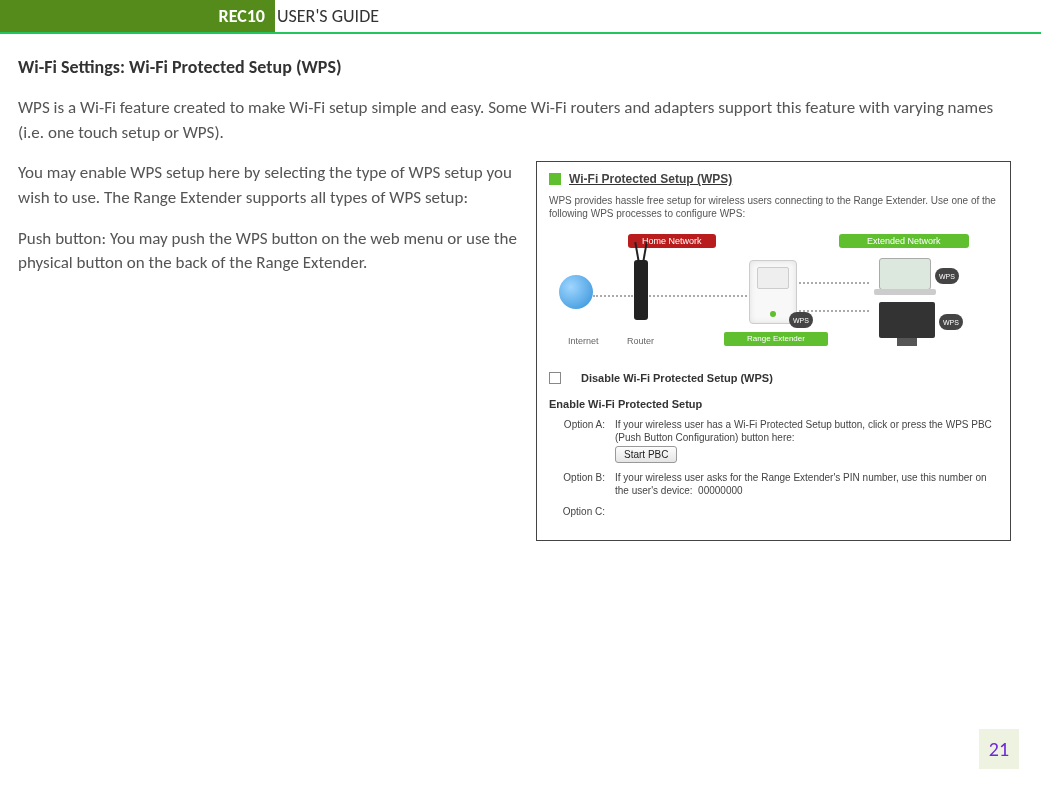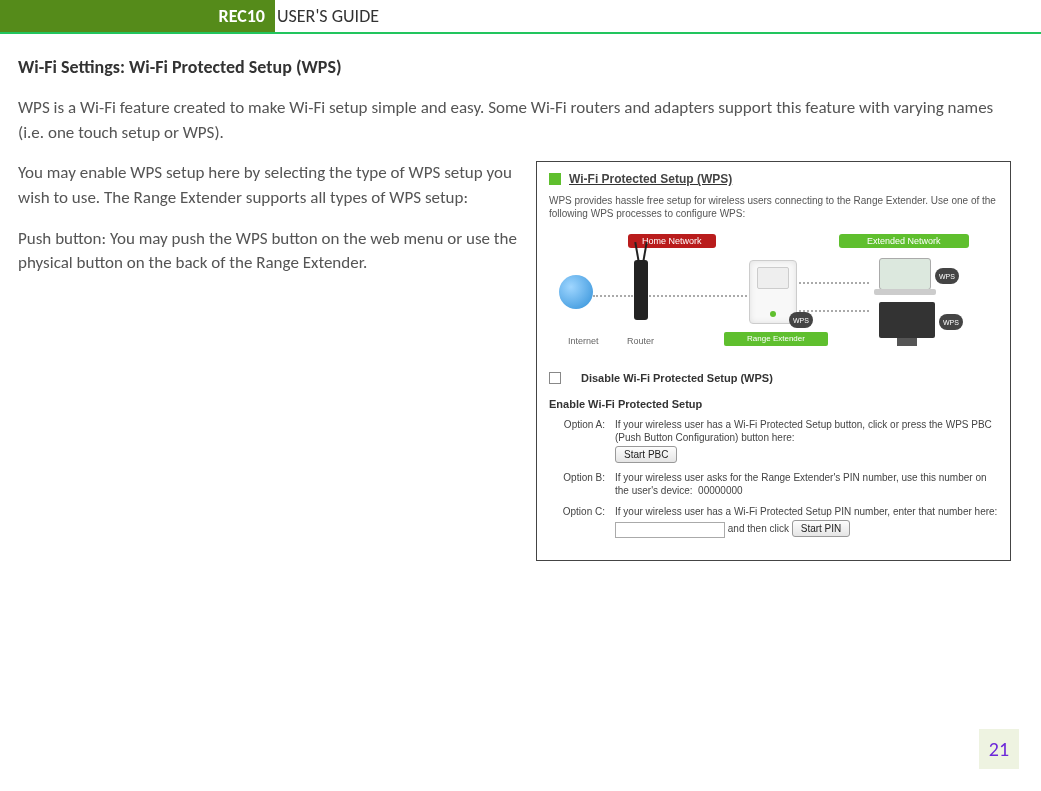--- a/index.html
+++ b/index.html
@@ -271,25 +271,19 @@
       <div class="opt-row">
         <div class="opt-label">Option B:</div>
         <div class="opt-body">
           <span>If your wireless user asks for the Range Extender's PIN number, use this number on the user's device:</span>
           &nbsp;<span>00000000</span>
         </div>
       </div>
 
       <div class="opt-row">
         <div class="opt-label">Option C:</div>
-        <div class="opt-body">
-          <span>If your wireless user has a Wi-Fi Protected Setup PIN number, enter that number here:</span><br>
-          <span class="pin-input"></span>
-          <span>and then click</span>
-          <span class="btn">Start PIN</span>
-        </div>
       </div>
 
     </div>
   </div>
 </div>
 
 <div class="page-num">21</div>
 
 </body></html>

